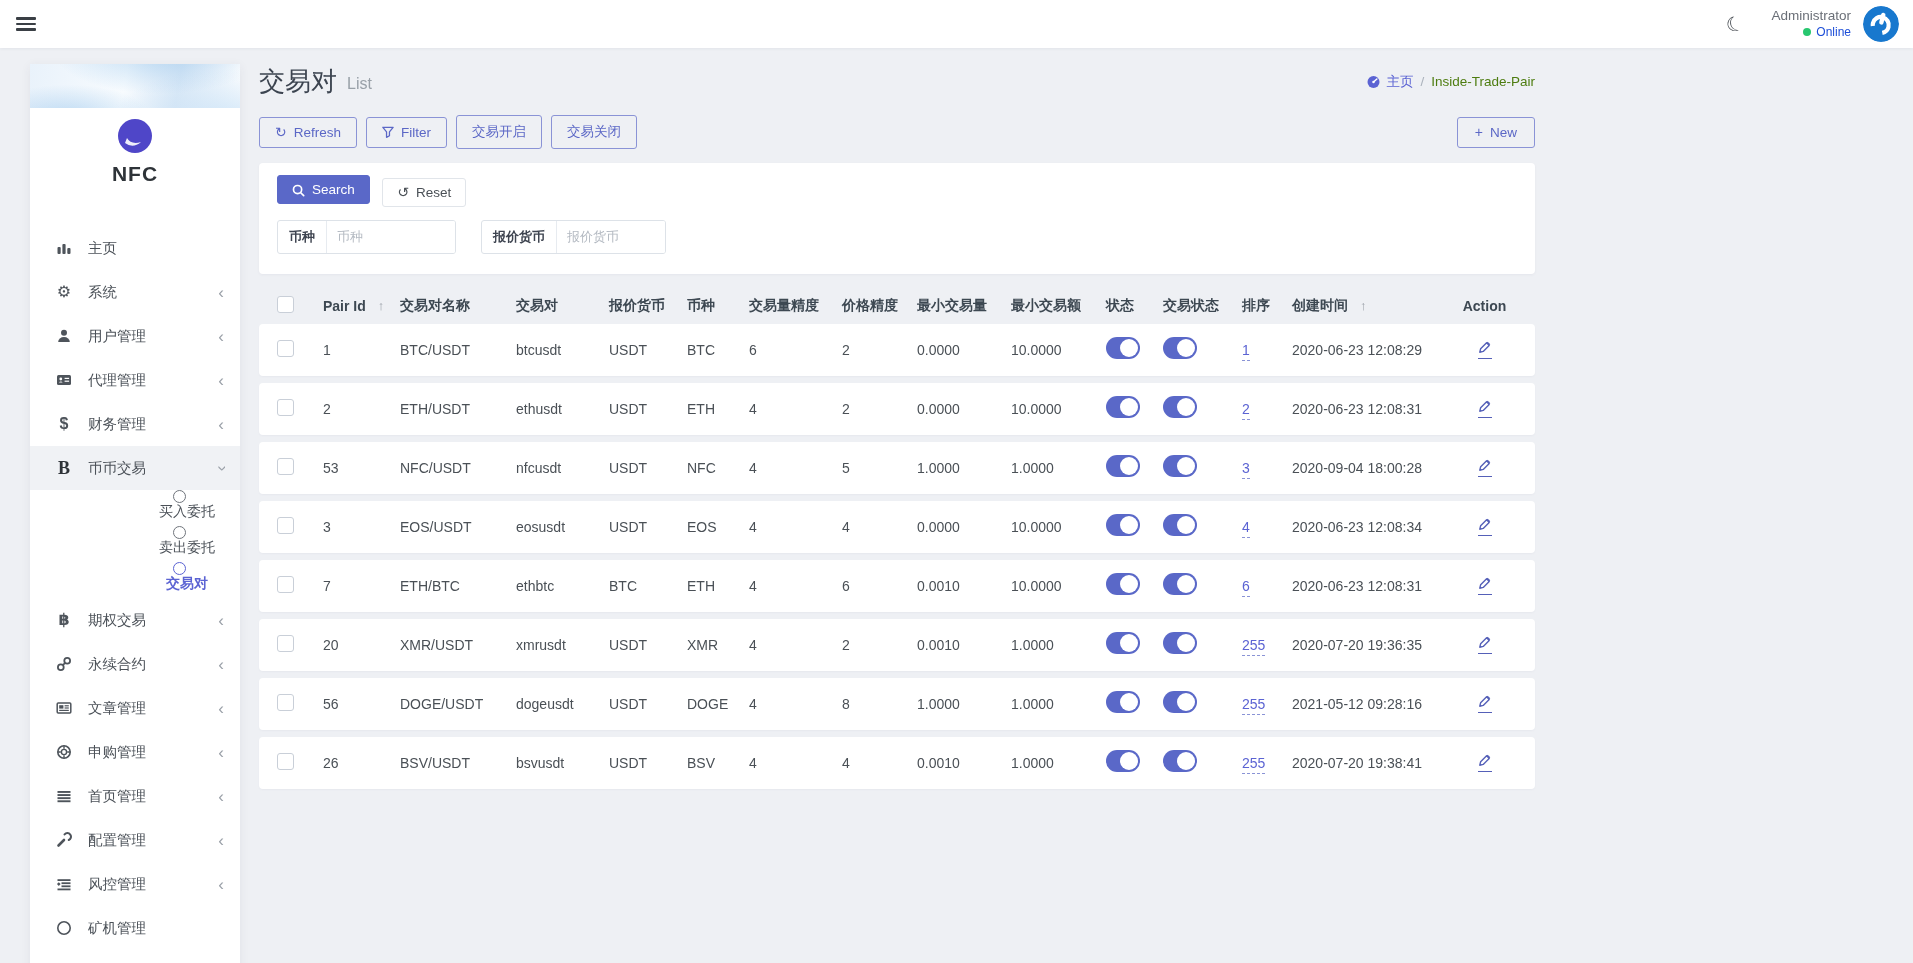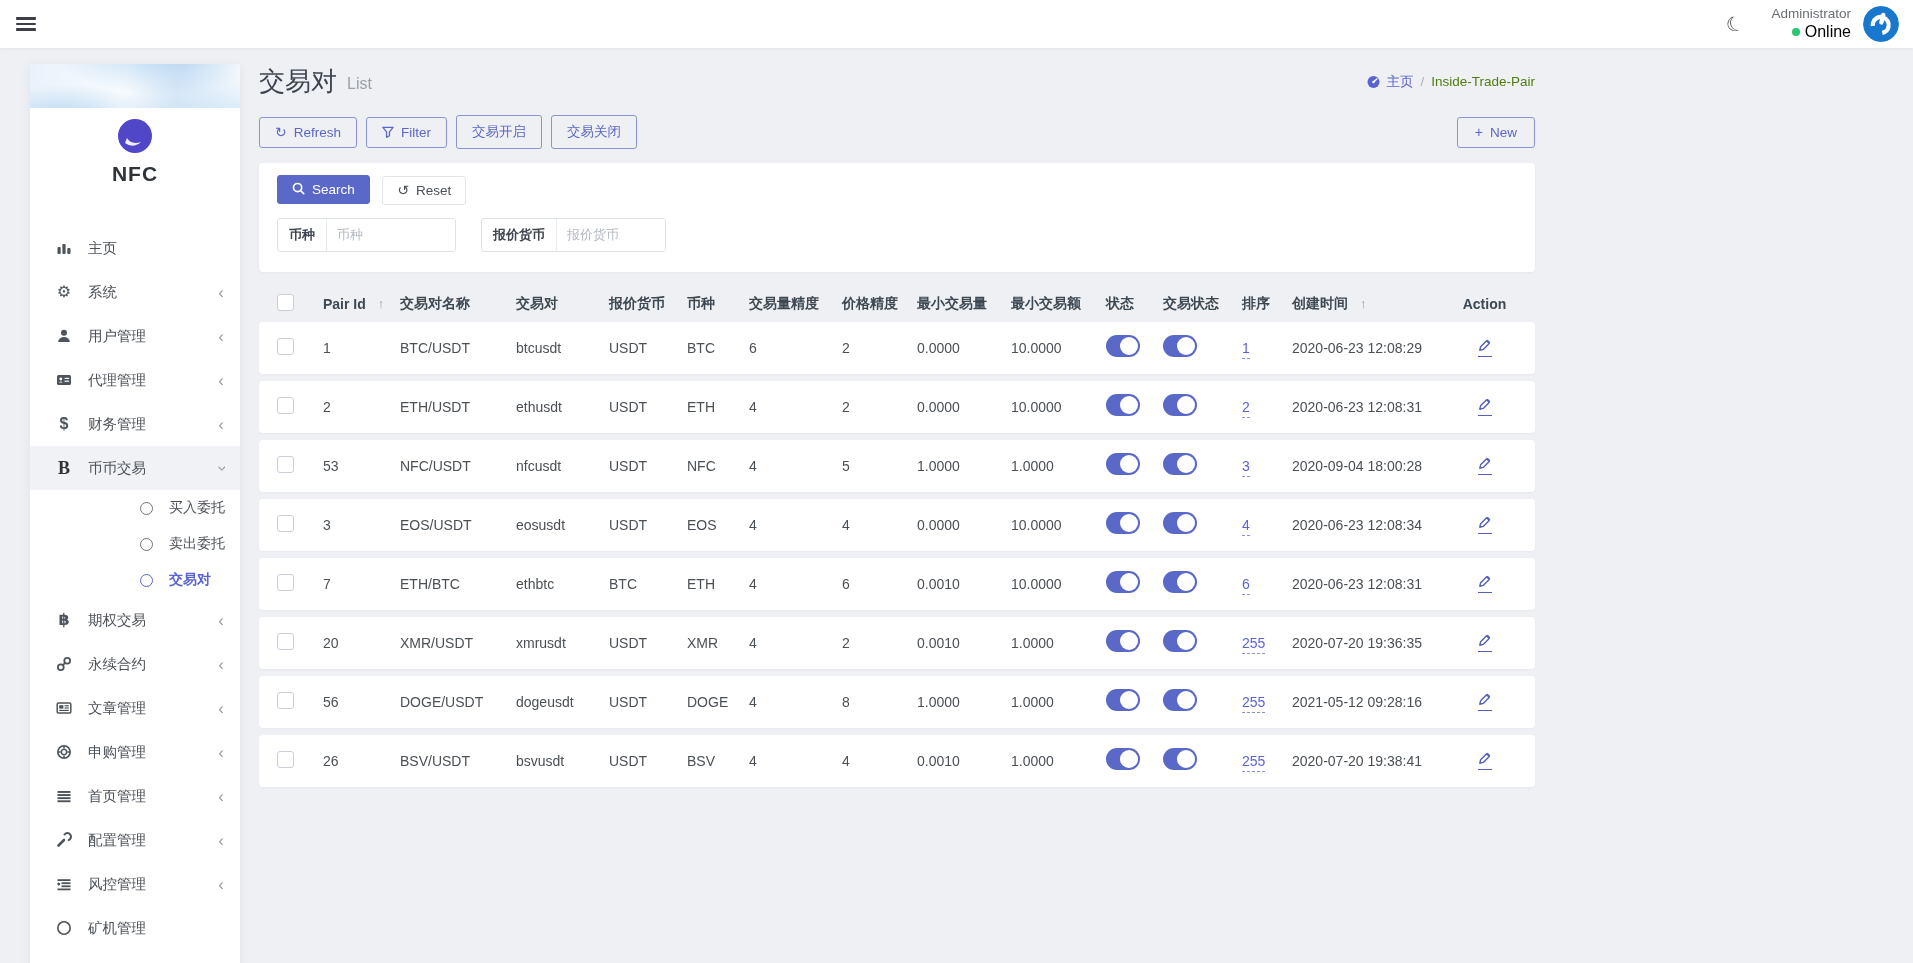--- a/index.html
+++ b/index.html
@@ -14,21 +14,21 @@
     position:absolute; top:0; left:0; width:1913px; height:48px;
     background:#ffffff; box-shadow:0 1px 3px rgba(40,50,70,.06);
     display:flex; align-items:center; z-index:30;
   }
   .hamburger { margin-left:16px; width:20px; height:14px; display:flex; flex-direction:column; justify-content:space-between; cursor:pointer; }
   .hamburger span { display:block; height:2.6px; background:#3a3f45; border-radius:1px; }
   .nav-right { margin-left:auto; display:flex; align-items:center; margin-right:14px; }
   .moon { font-size:20px; color:#4a4f55; margin-right:28px; cursor:pointer; transform:rotate(-18deg); }
   .user-meta { text-align:right; margin-right:12px; line-height:1.25; }
   .user-name { font-size:13.5px; color:#6a6f77; }
-  .user-status { display:flex; align-items:center; justify-content:flex-end; gap:5px; font-size:16px; color:#000000; }
+  .user-status { display:flex; align-items:center; justify-content:flex-end; gap:5px; font-size:12px; color:#1d4ed8; }
   .dot { width:8px; height:8px; border-radius:50%; background:#28c76f; display:inline-block; }
   .avatar { width:36px; height:36px; border-radius:50%; overflow:hidden; }
 
   
   .sidebar {
     position:absolute; top:64px; left:30px; width:210px; height:1040px;
     background:#ffffff; box-shadow:0 2px 10px rgba(50,60,90,.07);
     z-index:10;
   }
   .side-art {
@@ -45,21 +45,21 @@
   .menu { margin-top:40px; }
   .m-item { height:44px; display:flex; align-items:center; padding:0 16px 0 24px; cursor:pointer; }
   .m-item.active { background:#f0f2f5; }
   .m-ico { width:20px; display:flex; justify-content:center; align-items:center; color:#4e545b; flex:0 0 20px; }
   .m-ico svg { display:block; }
   .m-glyph { font-size:16px; line-height:1; color:#4e545b; }
   .m-glyph.serif { font-family:"Liberation Serif","DejaVu Serif",serif; font-weight:bold; font-size:18px; color:#2e3338; }
   .m-label { margin-left:14px; font-size:14.5px; color:#4b5158; }
   .m-chev { margin-left:auto; color:#9aa0a8; font-size:17px; line-height:1; }
   .m-chev.down { transform:rotate(-90deg); }
-  .sub-item { height:36px; display:flex; align-items:center; padding-left:110px; cursor:pointer; }
+  .sub-item { height:36px; display:flex; align-items:center; padding-left:88px; cursor:pointer;flex-direction:column; }
   .sub-circle { width:13px; height:13px; border-radius:50%; border:1.6px solid #70757c; flex:0 0 13px; }
   .sub-label { margin-left:16px; font-size:14px; color:#4b5158; }
   .sub-item.active .sub-circle { border-color:#5b63d3; }
   .sub-item.active .sub-label { color:#5b63d3; font-weight:bold; }
 
   
   .main { position:absolute; top:64px; left:259px; width:1276px; }
   .page-head { display:flex; align-items:center; }
   .page-title { font-size:26px; color:#3c4450; font-weight:500; }
   .page-sub { font-size:16px; color:#99a0a8; margin-left:10px; position:relative; top:2px; }
@@ -76,21 +76,21 @@
   }
   .btn-new { margin-left:auto; padding:7px 17px; }
   .glyph-ico { font-size:14px; line-height:1; }
 
   .search-card {
     background:#ffffff; border-radius:4px; margin-top:14px; padding:12px 18px 20px;
     box-shadow:0 1px 3px rgba(50,60,90,.05);
   }
   .btn-search {
     background:#5a68c8; color:#ffffff; border:1px solid #5a68c8; border-radius:3px;
-    font-size:13.5px; padding:6px 14px; cursor:pointer; display:inline-flex; align-items:flex-start; gap:7px; font-family:inherit;
+    font-size:13.5px; padding:6px 14px; cursor:pointer; display:inline-flex; align-items:flex-end; gap:7px; font-family:inherit;
   }
   .btn-reset {
     background:#ffffff; color:#4a5056; border:1px solid #e1e5ea; border-radius:3px;
     font-size:13.5px; padding:6px 14px; cursor:pointer; display:inline-flex; align-items:center; gap:7px; font-family:inherit; margin-left:8px;
   }
   .filters { display:flex; gap:25px; margin-top:13px; }
   .in-group { display:flex; align-items:stretch; border:1px solid #dde2e8; border-radius:3px; background:#fff; overflow:hidden; }
   .in-label { font-size:13px; font-weight:bold; color:#3e4450; padding:7px 11px; border-right:1px solid #e7ebf0; display:flex; align-items:center; white-space:nowrap; }
   .in-field { border:none; outline:none; font-size:13px; padding:6px 10px; color:#4a5056; font-family:inherit; }
   .in-field::placeholder { color:#b4bac2; }

